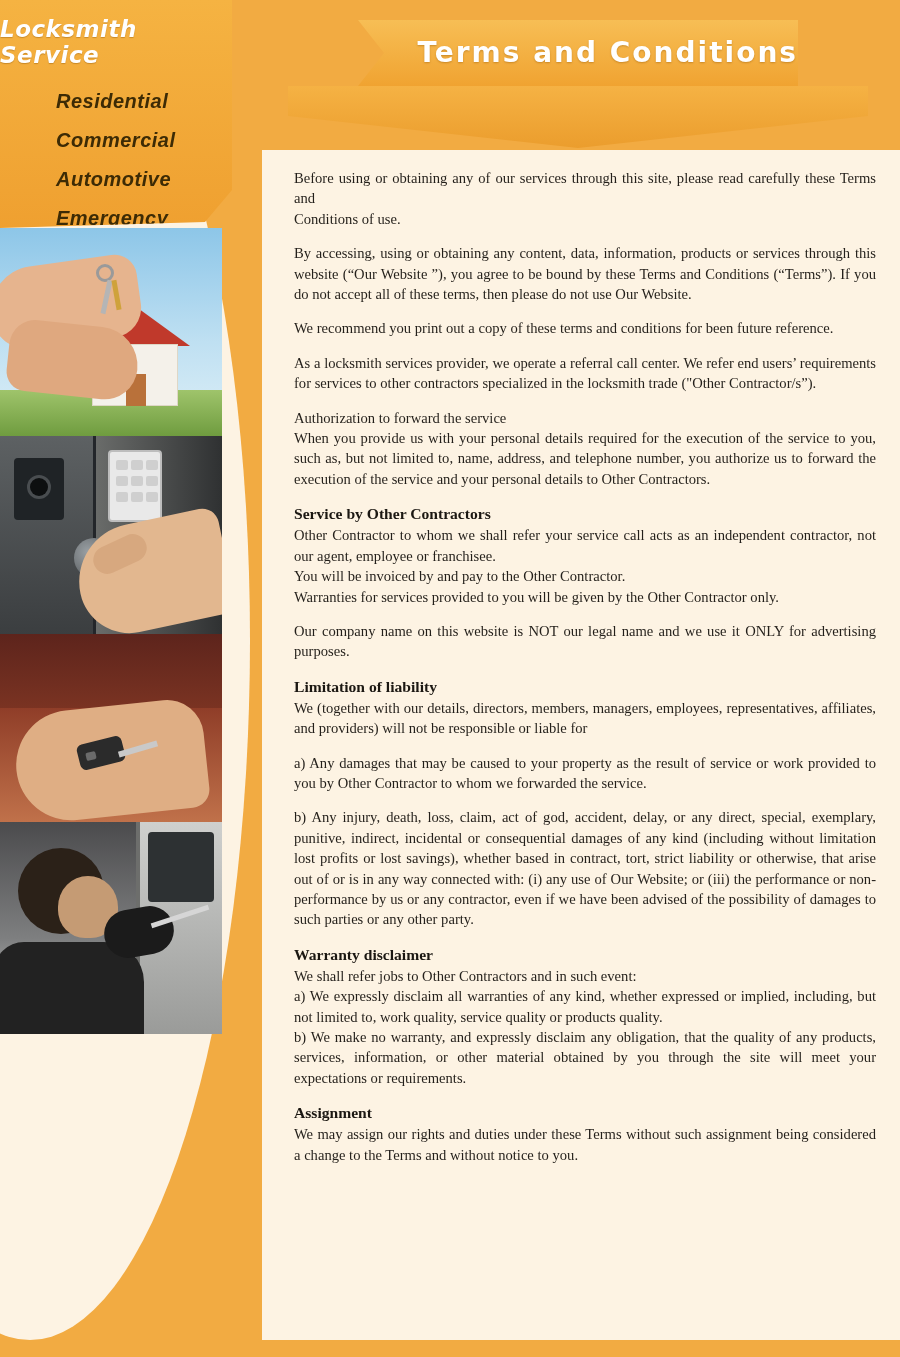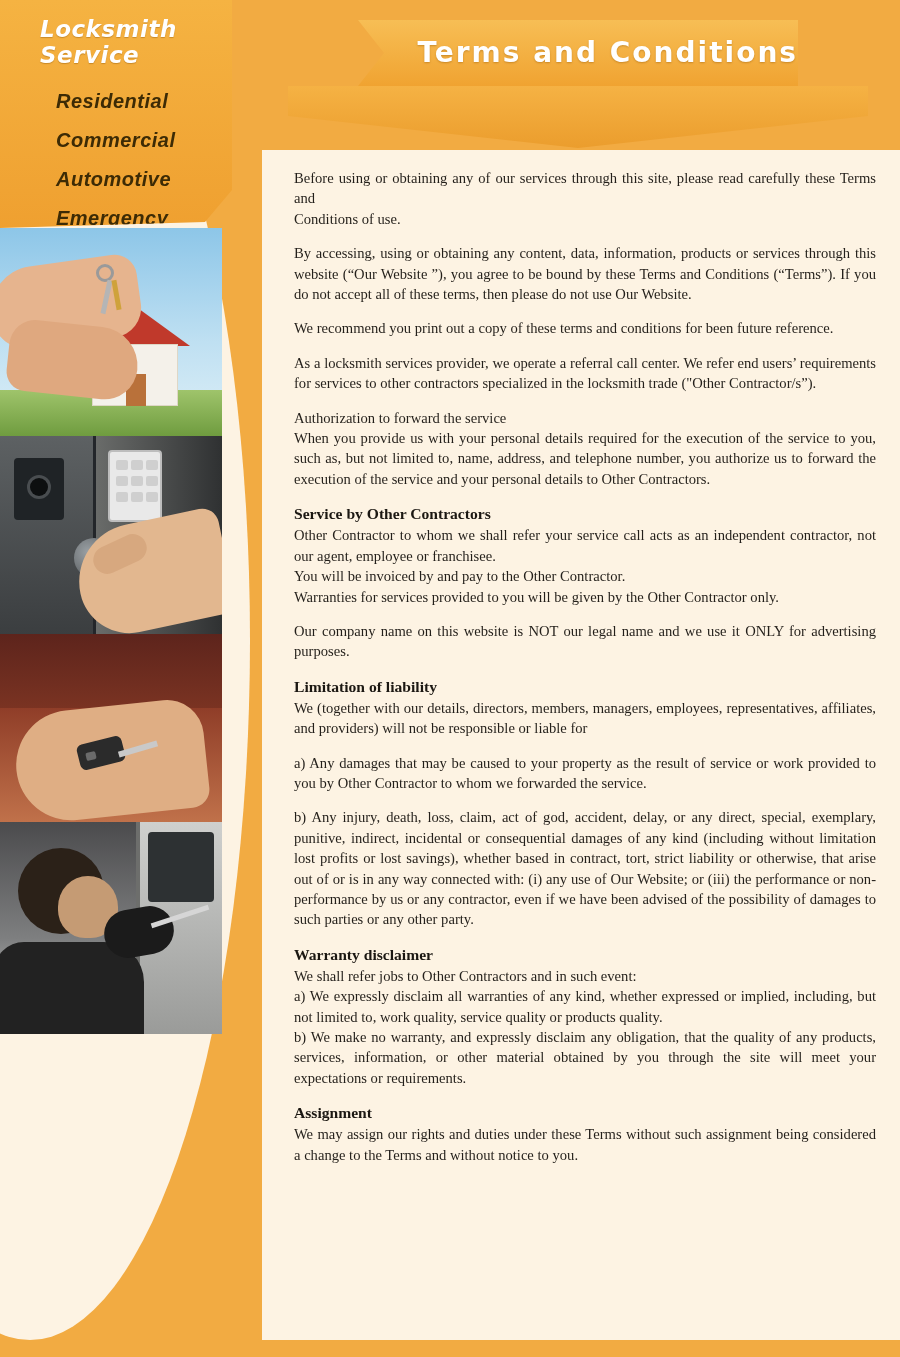--- a/index.html
+++ b/index.html
@@ -40,23 +40,22 @@
     z-index: 4;
     clip-path: polygon(0 0, 232px 0, 232px 190px, 205px 222px, 0 228px);
   }
   .header-block .brand {
     color: #ffffff;
     font-family: "DejaVu Sans", sans-serif;
     font-weight: bold;
     font-style: italic;
     font-size: 23px;
     letter-spacing: 0.5px;
-    padding: 16px 0 0 20px;
+    padding: 16px 0 0 0;
     text-shadow: 0 1px 1px rgba(120,70,0,.35);
-    margin-left: 20px;
   }
   .header-block ul {
     list-style: none;
     margin: 14px 0 0 0;
     padding: 0 0 0 56px;
   }
   .header-block li {
     color: #3d2b05;
     font-family: Liberation Sans, sans-serif;
     font-weight: bold;

